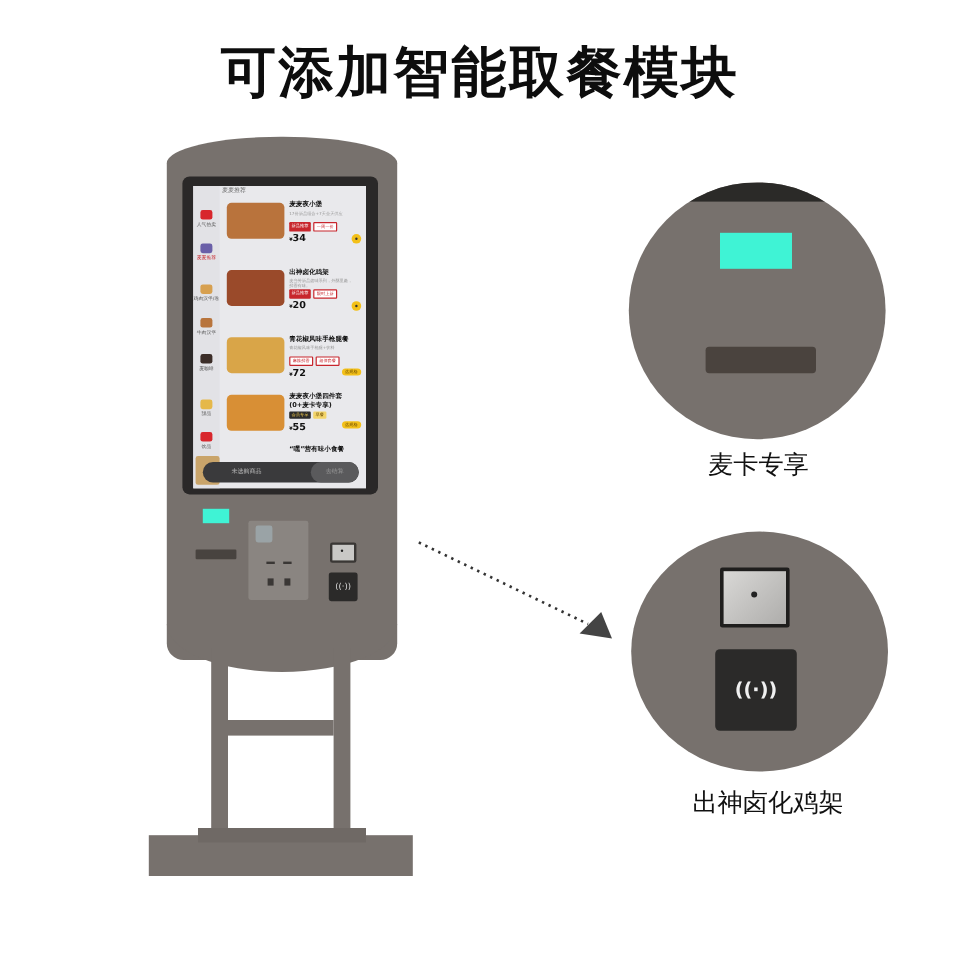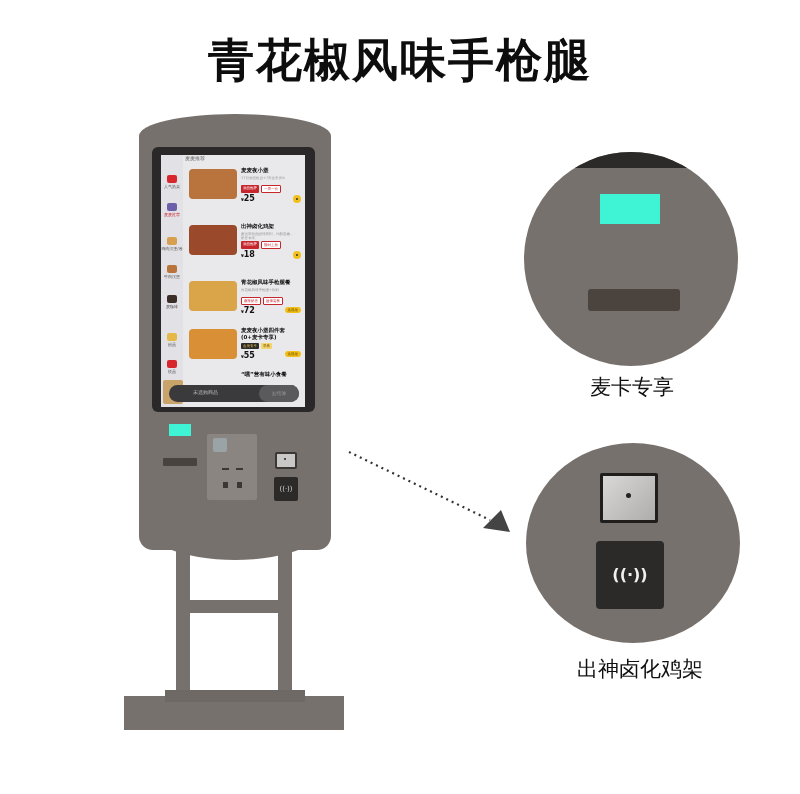--- a/index.html
+++ b/index.html
@@ -75,21 +75,21 @@
   .caption { font-size:21px; color:#111; text-align:center; width:220px; }
   .cap-print { left:522px; top:373px; }
   .cap-pay { left:530px; top:655px; }
 
   
   .arrow-svg { left:345px; top:448px; }
 </style>
 </head>
 <body>
 
-<div class="abs title">青花椒风味手枪腿</div>
+<div class="abs title">可添加智能取餐模块</div>
 
 <div class="abs kiosk-body"></div>
 <div class="abs kiosk-bottom"></div>
 
 <div class="abs screen-frame"></div>
 <div class="abs screen">
   <div class="sidebar">
     <div class="side-item" style="top:20px"><div class="side-icon" style="background:#d8262d"></div><span>人气热卖</span></div>
     <div class="side-item" style="top:48px;color:#c8262d"><div class="side-icon" style="background:#6a5fa8"></div><span>麦麦推荐</span></div>
     <div class="side-item" style="top:82px"><div class="side-icon" style="background:#d7a050"></div><span>鸡肉汉堡/卷</span></div>
@@ -101,32 +101,32 @@
   <div class="header">麦麦推荐</div>
 
   <div class="item" style="top:6px">
     <div class="img" style="background:#b9733c"></div>
     <div class="name">麦麦夜小堡</div>
     <div class="desc">17份新品组合+7天全天供应</div>
     <div class="tags">
         <span class="tag red">新品推荐</span>
         <span class="tag outline">一周一价</span>
       </div>
-    <div class="price"><span class="y">¥</span><span>25</span></div>
+    <div class="price"><span class="y">¥</span><span>34</span></div>
     <div class="add-dot"></div>
   </div>
   <div class="item" style="top:62px">
     <div class="img" style="background:#9a4a2a"></div>
     <div class="name">出神卤化鸡架</div>
     <div class="desc">麦当劳新品卤味系列，外酥里嫩，鲜香有味。</div>
     <div class="tags">
         <span class="tag red">新品推荐</span>
         <span class="tag outline">限时上新</span>
       </div>
-    <div class="price"><span class="y">¥</span><span>18</span></div>
+    <div class="price"><span class="y">¥</span><span>20</span></div>
     <div class="add-dot"></div>
   </div>
   <div class="item" style="top:118px">
     <div class="img" style="background:#d9a548"></div>
     <div class="name">青花椒风味手枪腿餐</div>
     <div class="desc">青花椒风味手枪腿+饮料</div>
     <div class="tags">
         <span class="tag outline">麻辣鲜香</span>
         <span class="tag outline">超值套餐</span>
       </div>

